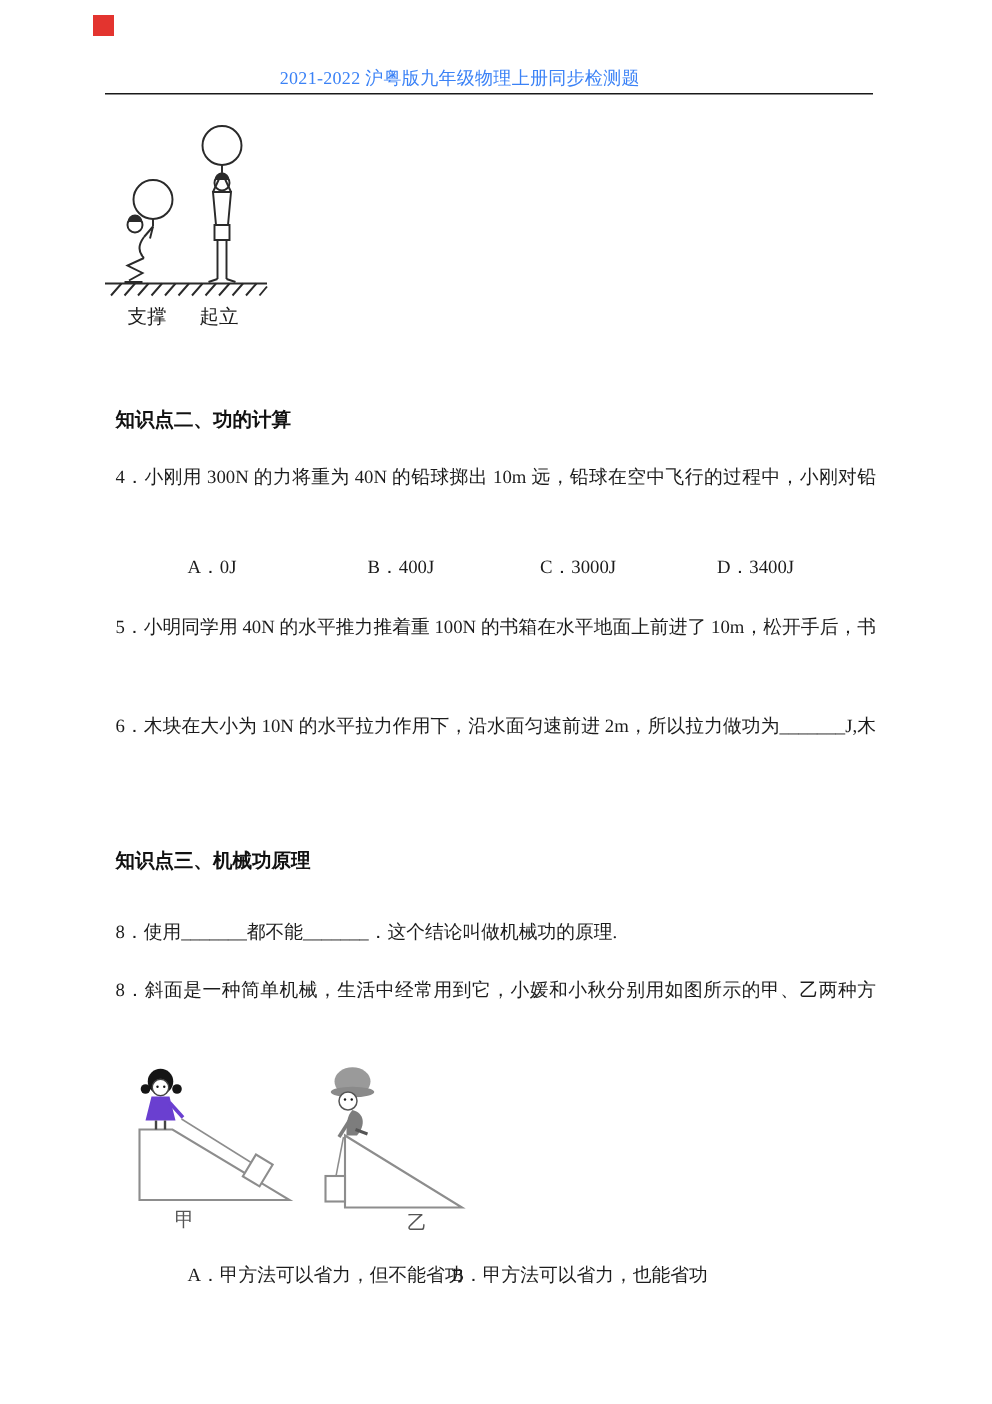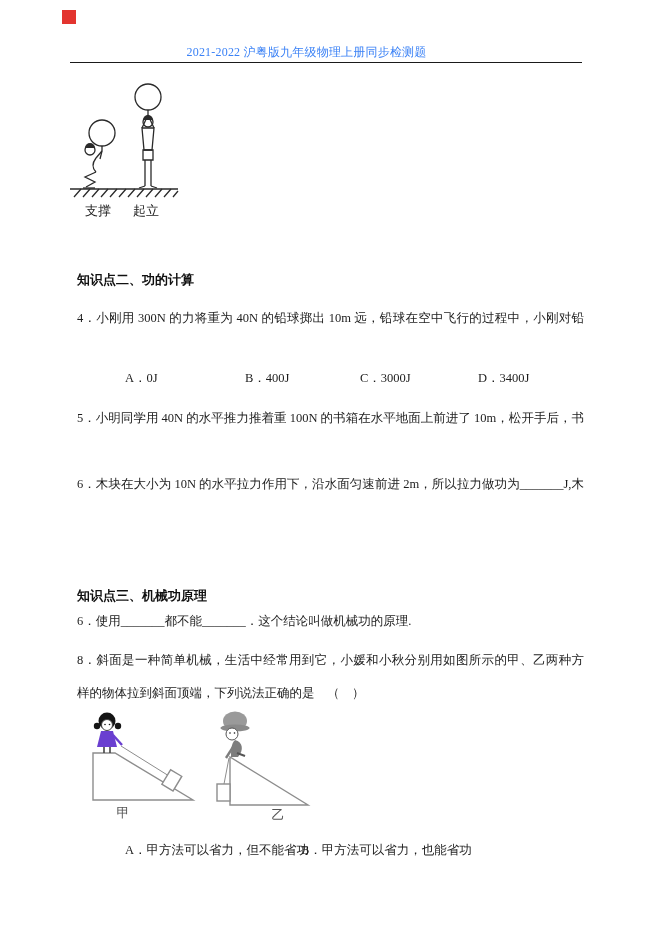--- a/index.html
+++ b/index.html
@@ -85,29 +85,28 @@
 </div>
 
 <div class="abs para" style="top:402px;">
   <div class="line jline">5．小明同学用 40N 的水平推力推着重 100N 的书箱在水平地面上前进了 10m，松开手后，书箱仍向</div>
 </div>
 
 <div class="abs para" style="top:468px;">
   <div class="line jline">6．木块在大小为 10N 的水平拉力作用下，沿水面匀速前进 2m，所以拉力做功为_______J,木块所</div>
 </div>
 
-<div class="abs section-heading" style="top:565px;margin-top:22px;">知识点三、机械功原理</div>
+<div class="abs section-heading" style="top:565px;">知识点三、机械功原理</div>
 
 <div class="abs para" style="top:605px;">
-  <div class="line">6．使用_______都不能_______．这个结论叫做机械功的原理.</div>
+  <div class="line">8．使用_______都不能_______．这个结论叫做机械功的原理.</div>
 </div>
 
 <div class="abs para" style="top:644px;">
   <div class="line jline">8．斜面是一种简单机械，生活中经常用到它，小媛和小秋分别用如图所示的甲、乙两种方法，将同</div>
-  <div class="line">样的物体拉到斜面顶端，下列说法正确的是　（　）</div>
 </div>
 
 <svg class="abs fig" style="left:85px;top:700px;" width="240" height="126" viewBox="0 0 240 126">
 
   <g>
     <polygon points="8,53 30,53 108,100 8,100" fill="none" stroke="#8d8d8d" stroke-width="1.4"></polygon>
     <line x1="36" y1="46" x2="84" y2="76" stroke="#8d8d8d" stroke-width="1"></line>
     <rect x="80" y="72" width="13" height="17" transform="rotate(31 87 81)" fill="#ffffff" stroke="#8d8d8d" stroke-width="1.4"></rect>
 
     <circle cx="22" cy="21" r="8.5" fill="#151515"></circle>

